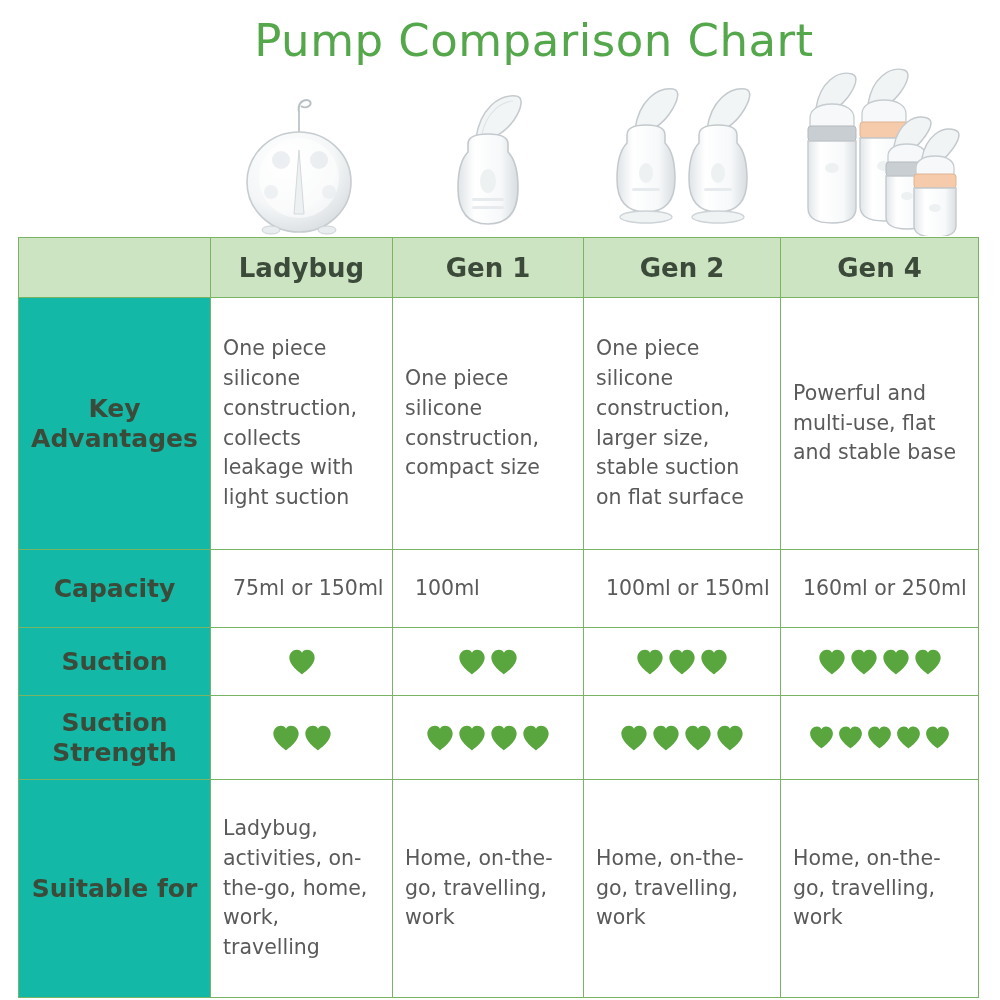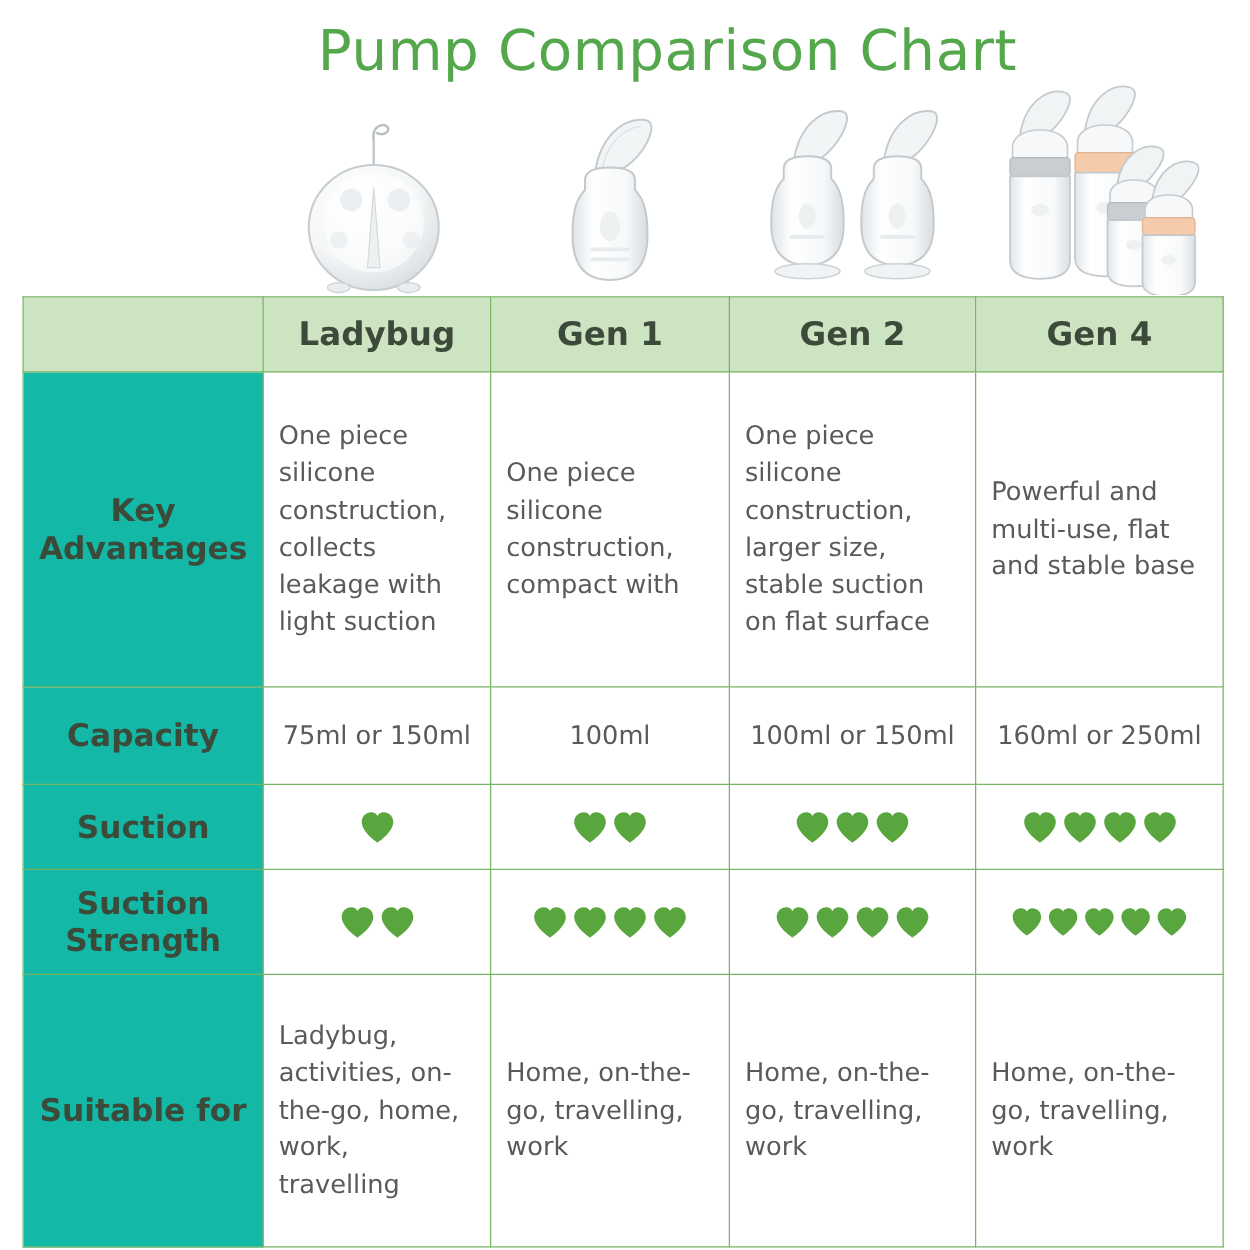--- a/index.html
+++ b/index.html
@@ -112,23 +112,23 @@
     font-family: "DejaVu Sans", sans-serif;
     font-size: 20.5px;
     font-weight: 400;
     color: #5a5a5a;
     line-height: 1.45;
     padding: 14px 0 14px 14px;
     vertical-align: top;
     white-space: pre-line;
   }
   .val.center {
-    text-align: center;
+    text-align: left;
     vertical-align: middle;
-    padding: 10px 4px;
+    padding: 10px 22px;
     white-space: nowrap;
   }
 
   
   .hearts {
     background: #ffffff;
     text-align: center;
     vertical-align: middle;
     padding: 8px 4px;
     line-height: 0;
@@ -291,21 +291,21 @@
         <th class="hdr-cell">Gen 1</th>
         <th class="hdr-cell">Gen 2</th>
         <th class="hdr-cell">Gen 4</th>
       </tr>
     </thead>
     <tbody>
       <tr class="r-key">
         <td class="row-label">Key
 Advantages</td>
         <td class="val">One piece silicone construction, collects leakage with light suction</td>
-        <td class="val">One piece silicone construction, compact with</td>
+        <td class="val">One piece silicone construction, compact size</td>
         <td class="val">One piece silicone construction, larger size, stable suction on flat surface</td>
         <td class="val">Powerful and multi-use, flat and stable base</td>
       </tr>
 
       <tr class="r-cap">
         <td class="row-label">Capacity</td>
         <td class="val center">75ml or 150ml</td>
         <td class="val center">100ml</td>
         <td class="val center">100ml or 150ml</td>
         <td class="val center">160ml or 250ml</td>

